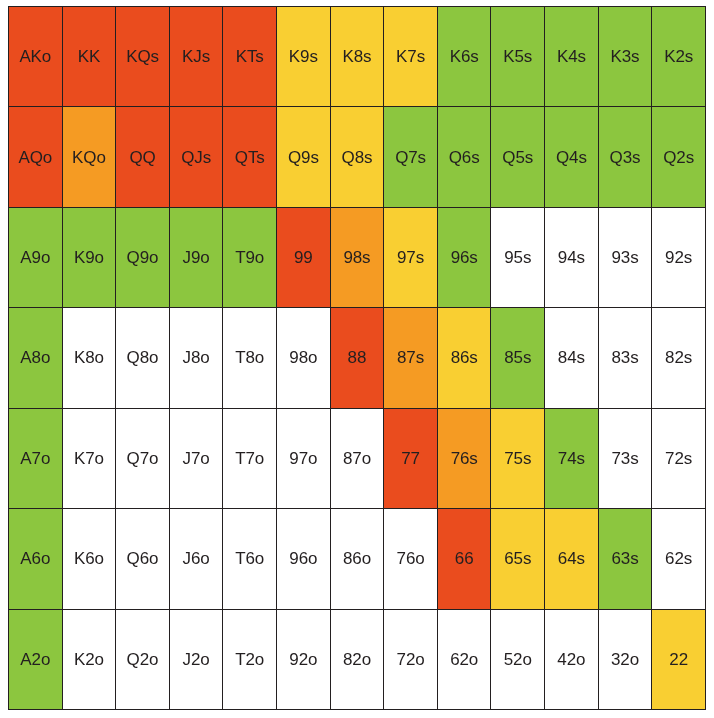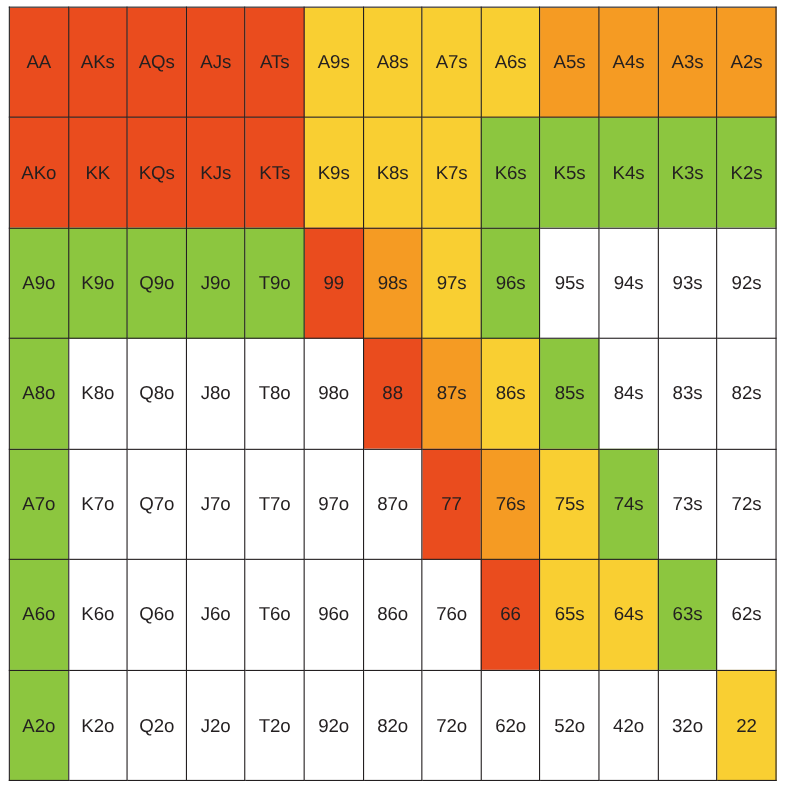--- a/index.html
+++ b/index.html
@@ -49,48 +49,48 @@
   td.tier-green  { background: #8cc63f; }
   td.tier-white  { background: #ffffff; }
 </style>
 <style>table#range-grid td.tier-red{background:#ea4c1e;}table#range-grid td.tier-orange{background:#f59b23;}table#range-grid td.tier-yellow{background:#f9cf32;}table#range-grid td.tier-green{background:#8cc63f;}table#range-grid td.tier-white{background:#ffffff;}table#range-grid td{border-color:#231f20;}table#range-grid{border-color:#231f20;}table#range-grid td{color:#231f20;}</style></head>
 <body>
 
 <div id="range-grid-wrap">
   <table id="range-grid">
     <tbody>
         <tr>
-          <td class="tier-red">AA</td>
-          <td class="tier-red">AKs</td>
-          <td class="tier-red">AQs</td>
-          <td class="tier-red">AJs</td>
-          <td class="tier-red">ATs</td>
-          <td class="tier-yellow">A9s</td>
-          <td class="tier-yellow">A8s</td>
-          <td class="tier-yellow">A7s</td>
-          <td class="tier-yellow">A6s</td>
-          <td class="tier-orange">A5s</td>
-          <td class="tier-orange">A4s</td>
-          <td class="tier-orange">A3s</td>
-          <td class="tier-orange">A2s</td>
-        </tr>
-        <tr>
           <td class="tier-red">AKo</td>
           <td class="tier-red">KK</td>
           <td class="tier-red">KQs</td>
           <td class="tier-red">KJs</td>
           <td class="tier-red">KTs</td>
           <td class="tier-yellow">K9s</td>
           <td class="tier-yellow">K8s</td>
           <td class="tier-yellow">K7s</td>
           <td class="tier-green">K6s</td>
           <td class="tier-green">K5s</td>
           <td class="tier-green">K4s</td>
           <td class="tier-green">K3s</td>
           <td class="tier-green">K2s</td>
+        </tr>
+        <tr>
+          <td class="tier-red">AQo</td>
+          <td class="tier-orange">KQo</td>
+          <td class="tier-red">QQ</td>
+          <td class="tier-red">QJs</td>
+          <td class="tier-red">QTs</td>
+          <td class="tier-yellow">Q9s</td>
+          <td class="tier-yellow">Q8s</td>
+          <td class="tier-green">Q7s</td>
+          <td class="tier-green">Q6s</td>
+          <td class="tier-green">Q5s</td>
+          <td class="tier-green">Q4s</td>
+          <td class="tier-green">Q3s</td>
+          <td class="tier-green">Q2s</td>
         </tr>
         <tr>
           <td class="tier-green">A9o</td>
           <td class="tier-green">K9o</td>
           <td class="tier-green">Q9o</td>
           <td class="tier-green">J9o</td>
           <td class="tier-green">T9o</td>
           <td class="tier-red">99</td>
           <td class="tier-orange">98s</td>
           <td class="tier-yellow">97s</td>

